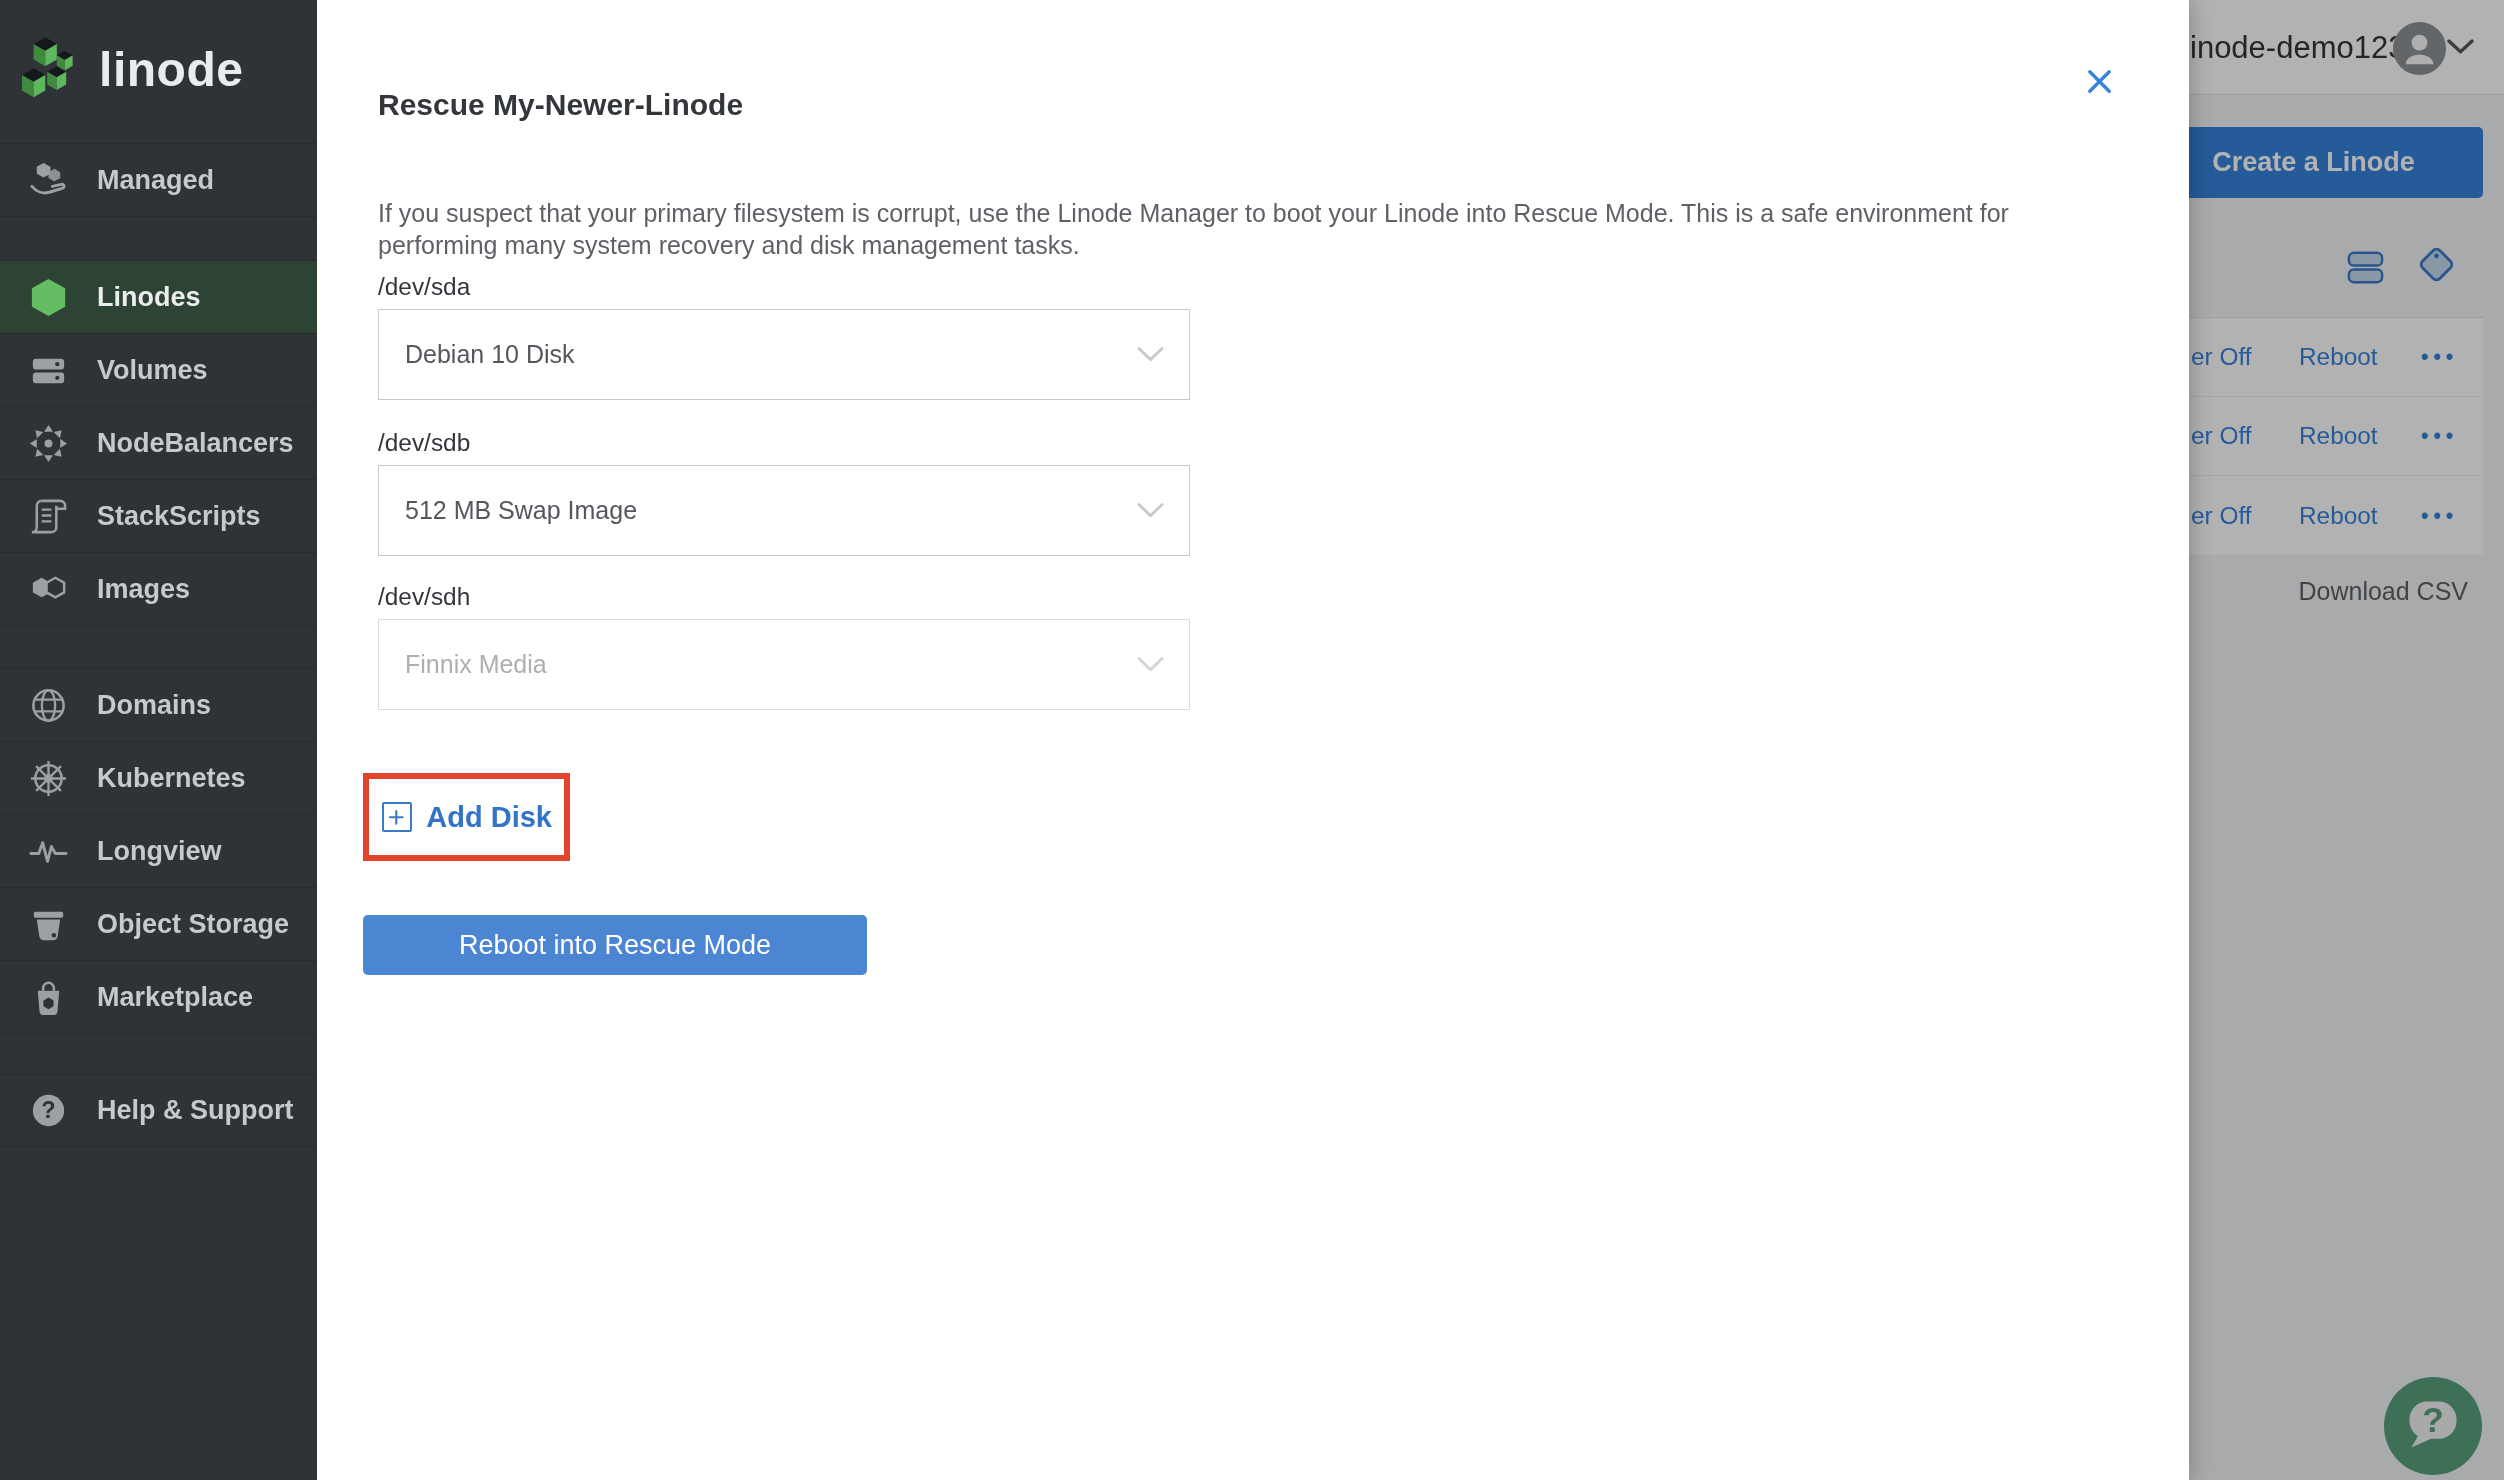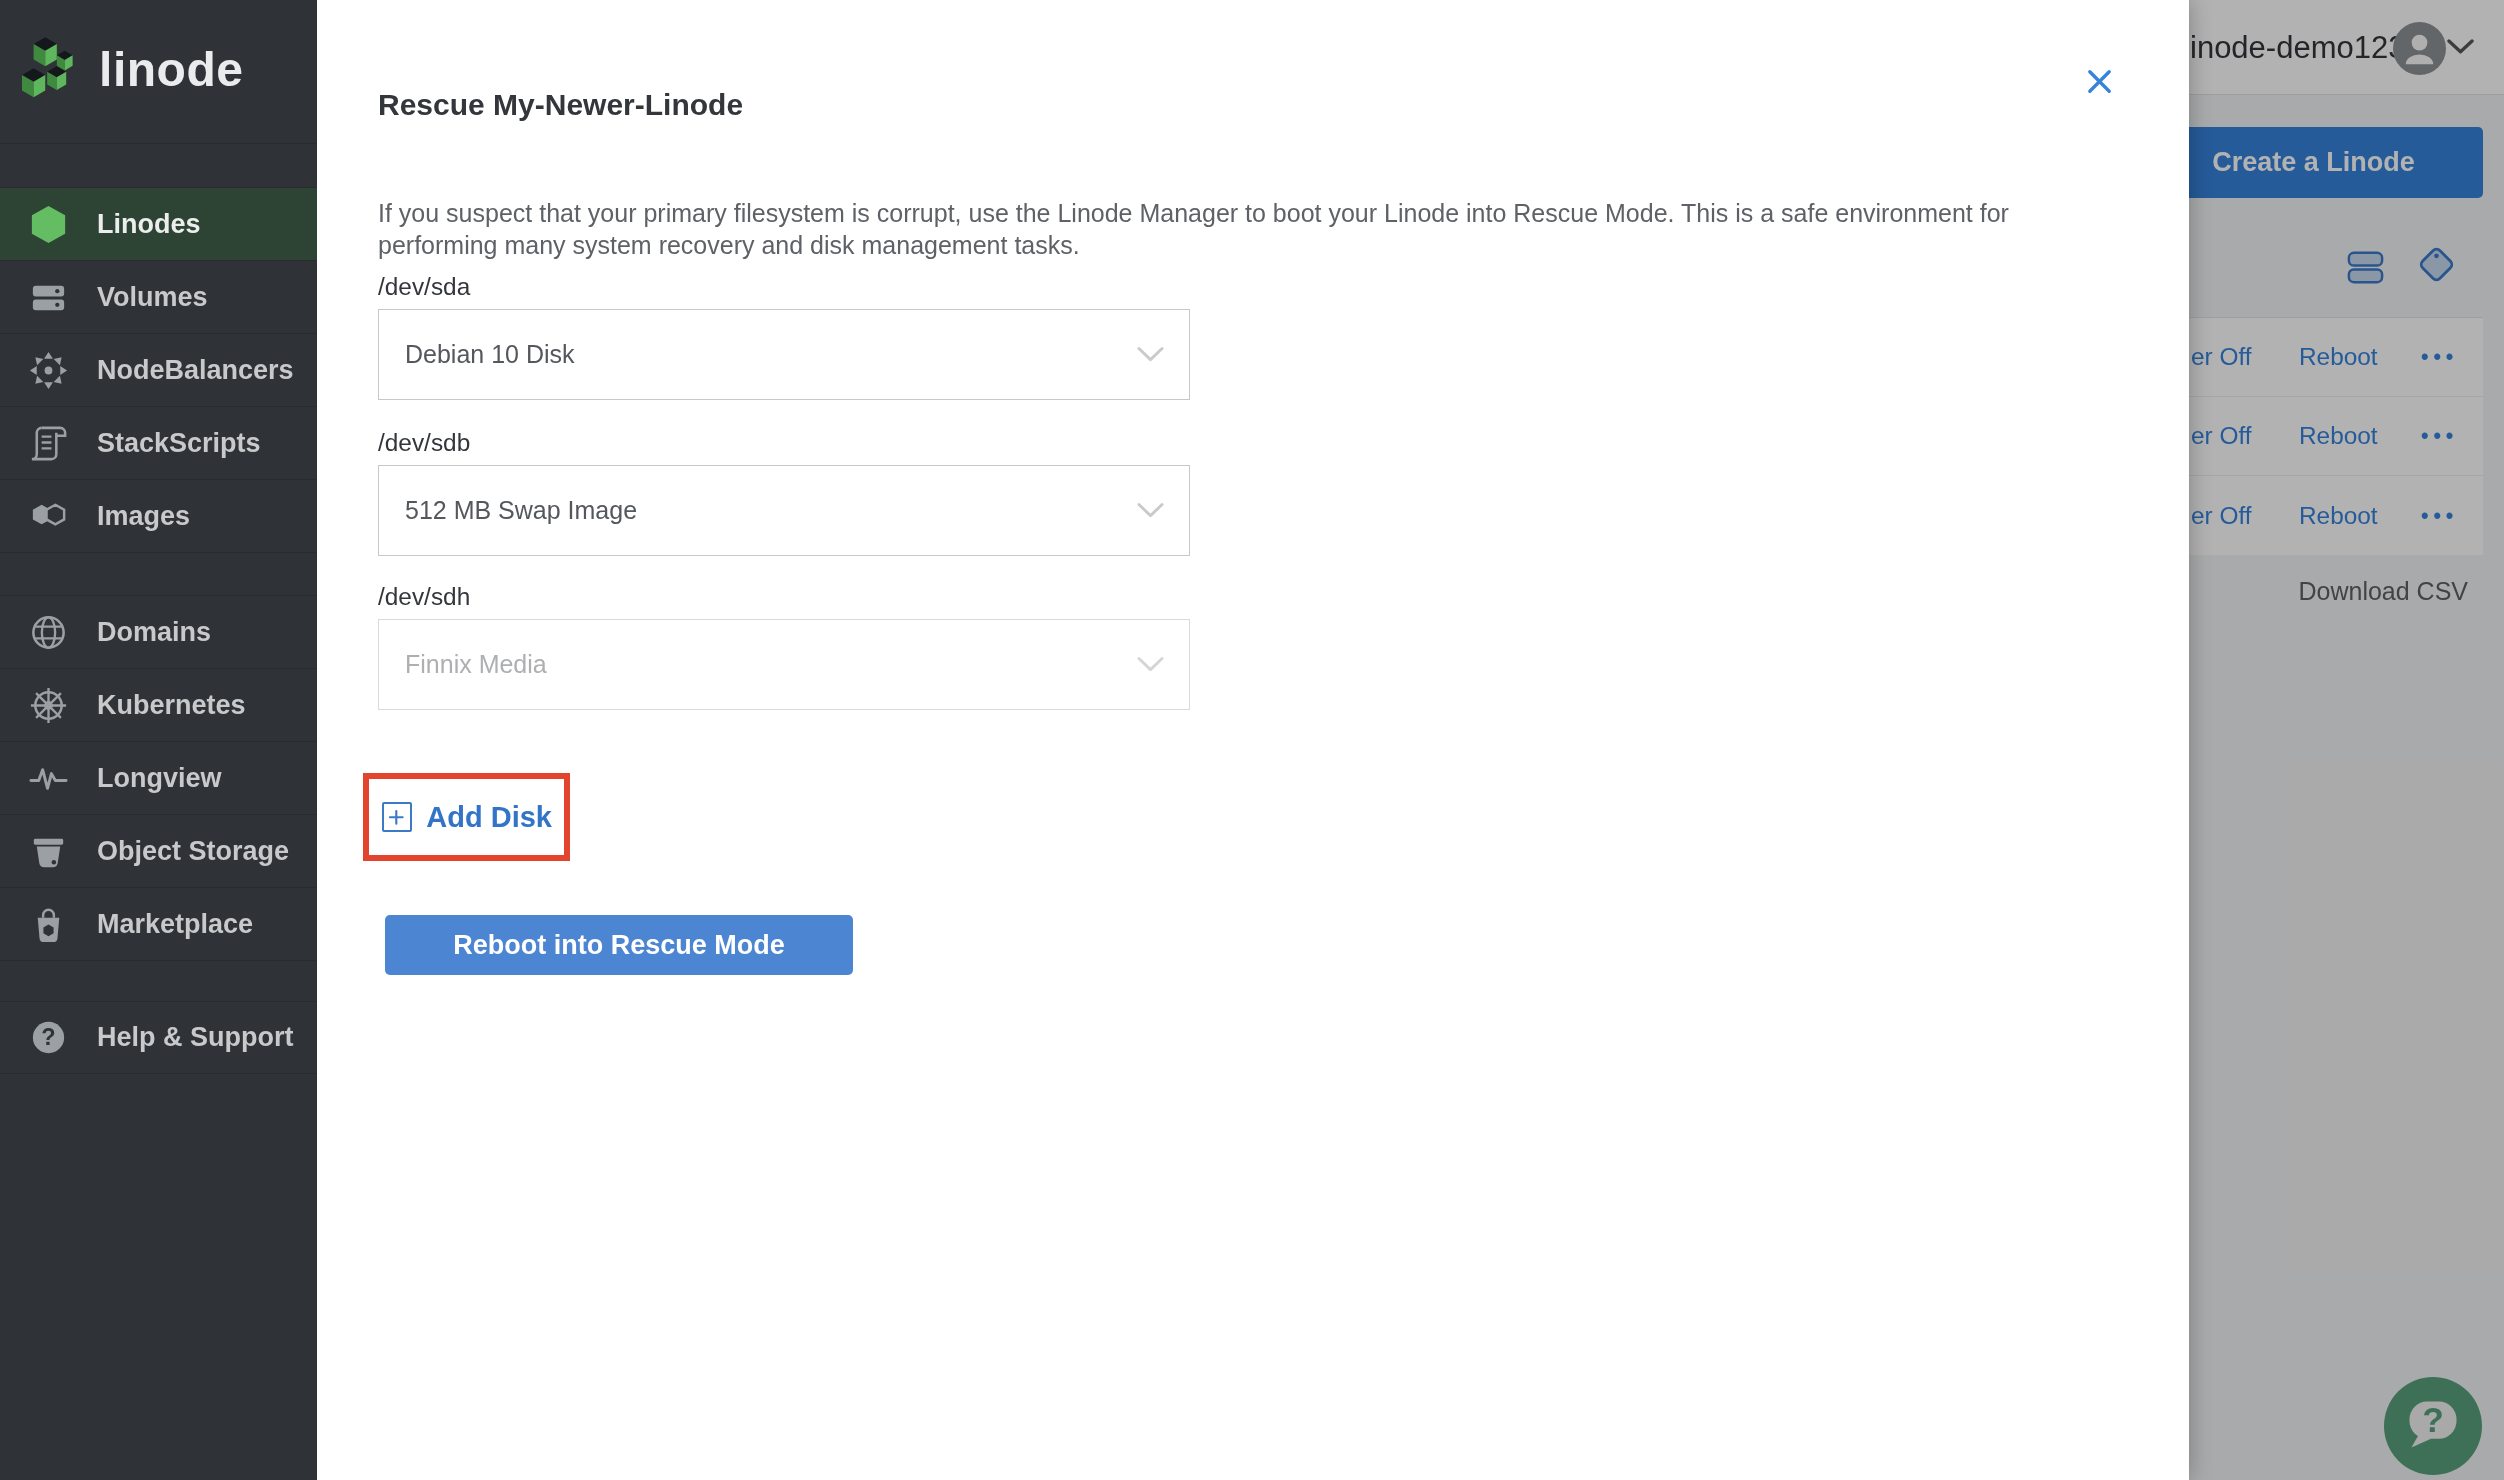--- a/index.html
+++ b/index.html
@@ -43,21 +43,21 @@
   .m-close{position:absolute;left:1761px;top:60px;width:43px;height:43px;display:flex;align-items:center;justify-content:center;cursor:pointer;}
   .m-desc{position:absolute;left:61px;top:172px;width:1677px;font-size:25px;line-height:32px;color:#5e6166;}
   .flabel{position:absolute;left:61px;font-size:24.4px;font-weight:400;color:#33363b;white-space:nowrap;}
   .select{position:absolute;left:61px;width:812px;height:91px;background:#fff;border:1px solid #c6c8ca;display:flex;align-items:center;padding-left:26px;font-size:25px;color:#54575c;cursor:pointer;}
   .select .chev{position:absolute;right:25px;top:50%;transform:translateY(-50%);}
   .select.disabled{border-color:#d9dadc;color:#aeafb1;}
   .hl-box{position:absolute;left:46px;top:759px;width:207px;height:88px;border:6.8px solid #e2442d;display:flex;align-items:center;padding-left:12.7px;background:#fff;margin-top:14px;}
   .add-disk{display:flex;align-items:center;cursor:pointer;}
   .plusbox{width:30px;height:30px;border:2px solid #3c79c6;border-radius:2px;display:flex;align-items:center;justify-content:center;}
   .add-lb{margin-left:14.6px;font-size:29px;font-weight:700;color:#3374c9;white-space:nowrap;}
-  .submit-btn{position:absolute;left:68px;top:915px;width:468px;height:60px;background:#4c86d2;border-radius:4.9px;display:flex;align-items:center;justify-content:center;color:#fff;font-size:27px;font-weight:700;cursor:pointer;white-space:nowrap;}
+  .submit-btn{position:absolute;left:46px;top:915px;width:504px;height:60px;background:#4c86d2;border-radius:4.9px;display:flex;align-items:center;justify-content:center;color:#fff;font-size:27px;font-weight:400;cursor:pointer;white-space:nowrap;}
 </style>
 </head>
 <body>
 
 <div class="screen">
 
   <div class="backdrop">
     <div class="topbar">
       <span class="username">inode-demo123</span>
       <span class="avatar">
@@ -145,20 +145,30 @@
         </g>
         <g transform="translate(36,14) scale(0.68)">
           <path d="M12 0L24 7 12 14 0 7Z" fill="#15181b"></path>
             <path d="M0 7l12 7v16L0 23Z" fill="#3f8a3f"></path>
             <path d="M24 7L12 14v16l12-7Z" fill="#5fb75d"></path>
         </g>
       </svg>
       <span class="logo-text">linode</span>
     </div>
 
+    <div class="sb-item">
+      <span class="ic">
+        <svg width="43" height="43" viewBox="0 0 44 44">
+          <path class="icon-fill" d="M17 4l7 4v7l-7 4-7-4V8z"></path>
+          <path class="icon-fill" d="M28 10l6 3.5v6L28 23l-6-3.5v-6z" opacity=".85"></path>
+          <path class="icon-stroke" d="M5 28c5 6 12 8 18 6l13-4c3-1 2-5-1-4l-9 2" stroke-width="3" stroke-linecap="round"></path>
+        </svg>
+      </span>
+      <span class="lb">Managed</span>
+    </div>
     <div class="sb-spacer" style="height:44px;"></div>
 
     <div class="sb-item active">
       <span class="ic">
         <svg width="43" height="43" viewBox="0 0 44 44">
           <polygon points="22,3 39,12.5 39,31.5 22,41 5,31.5 5,12.5" fill="#65bd63"></polygon>
         </svg>
       </span>
       <span class="lb">Linodes</span>
     </div>

